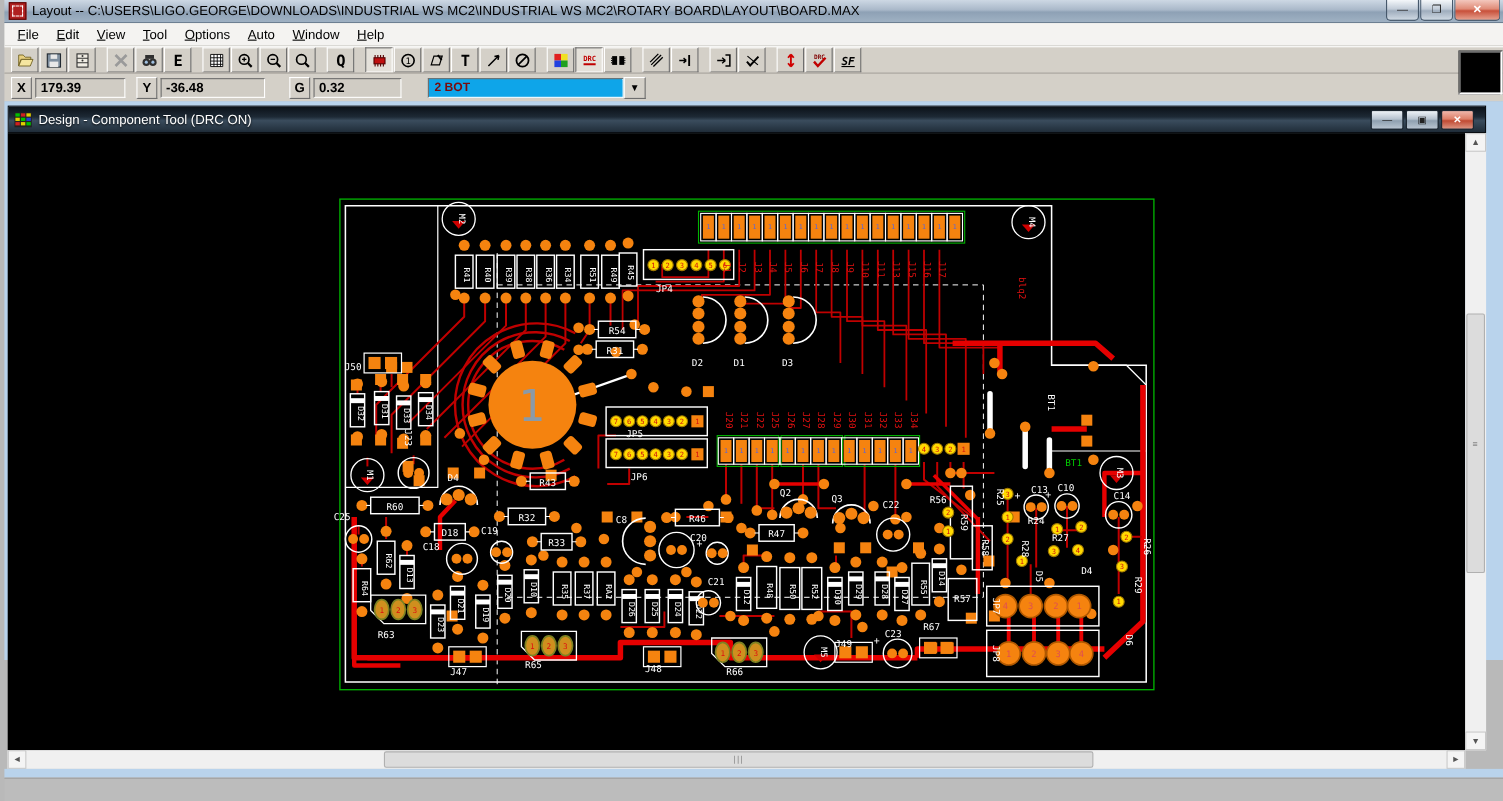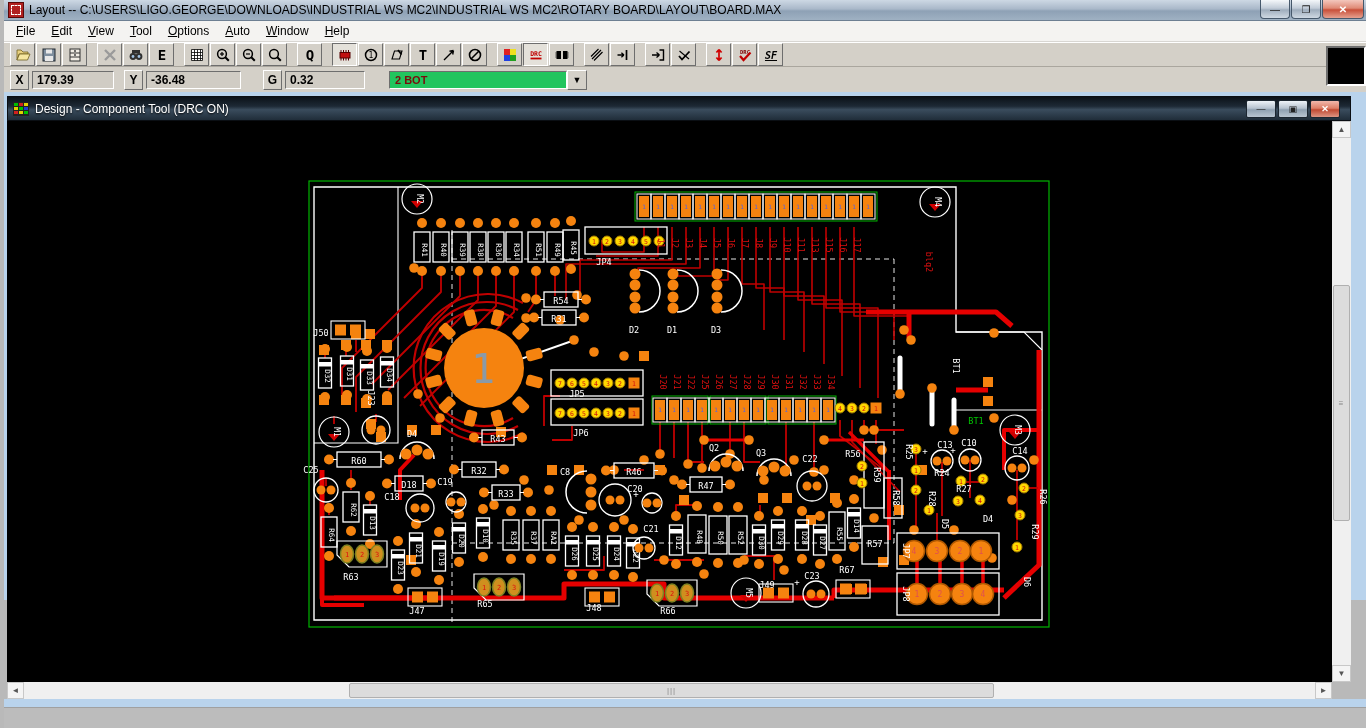--- a/index.html
+++ b/index.html
@@ -31,21 +31,21 @@
   .tbtn{width:23px;height:21px;background:#d4d0c8;border:1px solid;border-color:#ffffff #6e6e6e #6e6e6e #ffffff;
     margin-right:1px;display:flex;align-items:center;justify-content:center;flex:none;}
   .tbtn.pressed{border-color:#6e6e6e #ffffff #ffffff #6e6e6e;background:#e4e1da;}
   .coordbar{position:absolute;left:0;top:66px;width:1366px;height:26px;background:#d4d0c8;
     border-top:1px solid #aaa69e;display:flex;align-items:center;padding-left:6px;box-sizing:border-box;}
   .clabel{width:17px;height:18px;border:1px solid;border-color:#ffffff #6e6e6e #6e6e6e #ffffff;
     background:#d4d0c8;font-size:12px;font-weight:bold;display:flex;align-items:center;justify-content:center;}
   .cfield{height:18px;border:1px solid;border-color:#6e6e6e #ffffff #ffffff #6e6e6e;background:#d0ccc4;
     font-size:12px;font-weight:bold;padding:0 4px;display:flex;align-items:center;margin:0 10px 0 3px;box-sizing:border-box;text-align:center;}
   .layerbox{height:18px;width:178px;border:1px solid;border-color:#6e6e6e #ffffff #ffffff #6e6e6e;
-    background:#22c55e;color:#7a0c0c;font-size:11px;font-weight:bold;display:flex;align-items:center;
+    background:#0ea5e9;color:#7a0c0c;font-size:11px;font-weight:bold;display:flex;align-items:center;
     padding:0 5px;box-sizing:border-box;margin-left:14px;}
   .layerbtn{width:18px;height:18px;border:1px solid;border-color:#ffffff #6e6e6e #6e6e6e #ffffff;
     background:#d4d0c8;font-size:9px;display:flex;align-items:center;justify-content:center;}
   .previewbox{position:absolute;left:1322px;top:46px;width:40px;height:40px;background:#000;
     border:2px solid;border-color:#6e6e6e #ffffff #ffffff #6e6e6e;box-sizing:border-box;}
   
   .mdiframe{position:absolute;left:0;top:92px;width:1366px;height:508px;background:#b9d3ec;}
   .innerbar{position:absolute;left:3px;top:4px;width:1344px;height:25px;
     background:linear-gradient(180deg,#0b1118 0%,#1d2935 40%,#3a4c5d 55%,#202d39 100%);
     display:flex;align-items:center;border:1px solid #0a0e13;box-sizing:border-box;}

